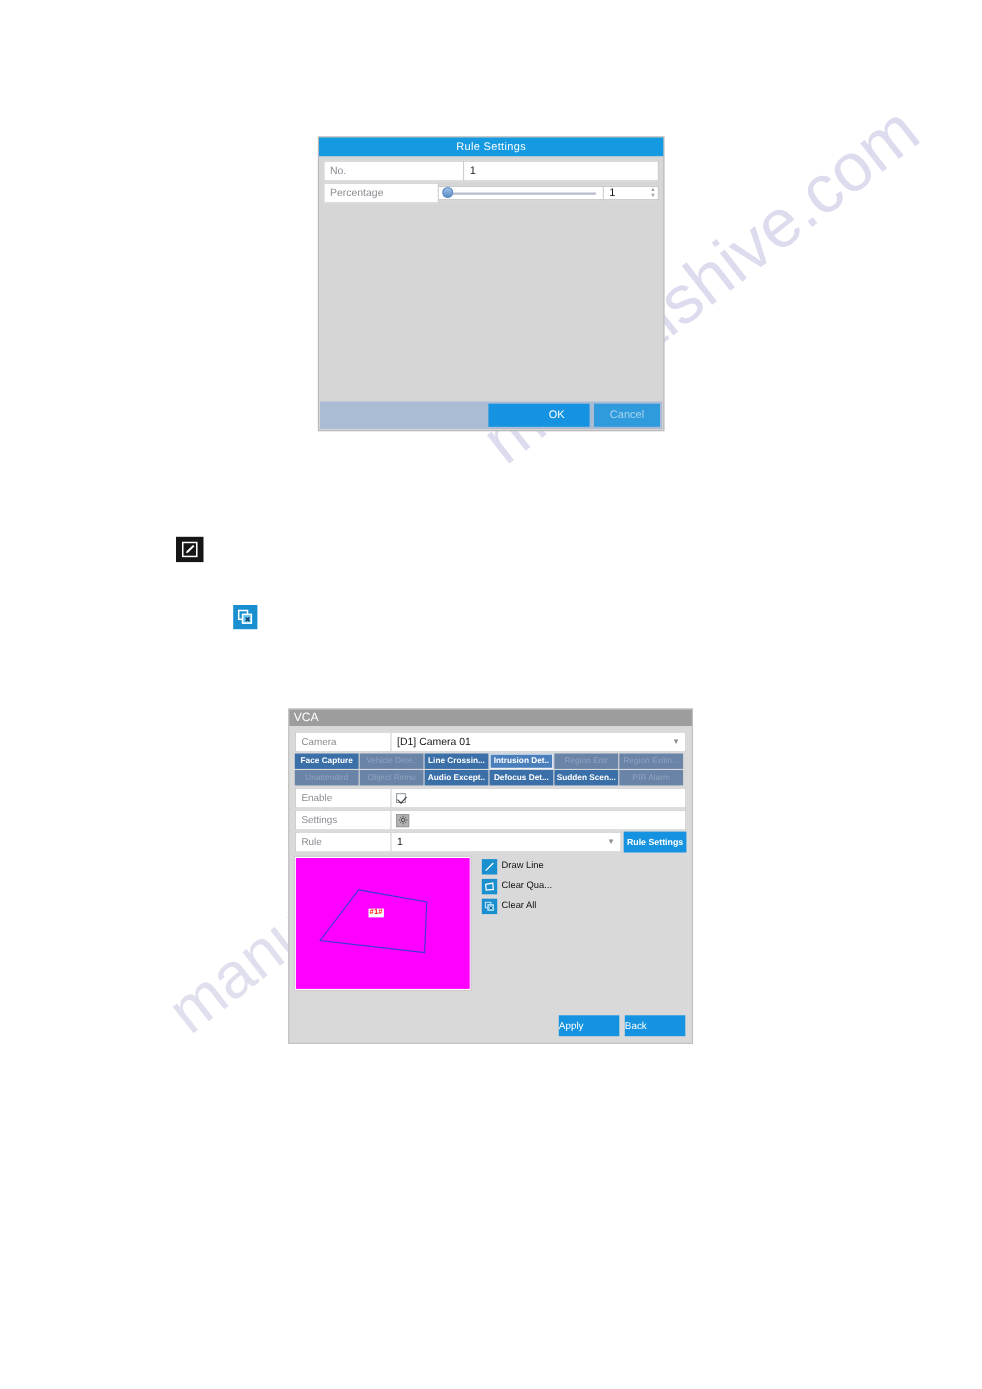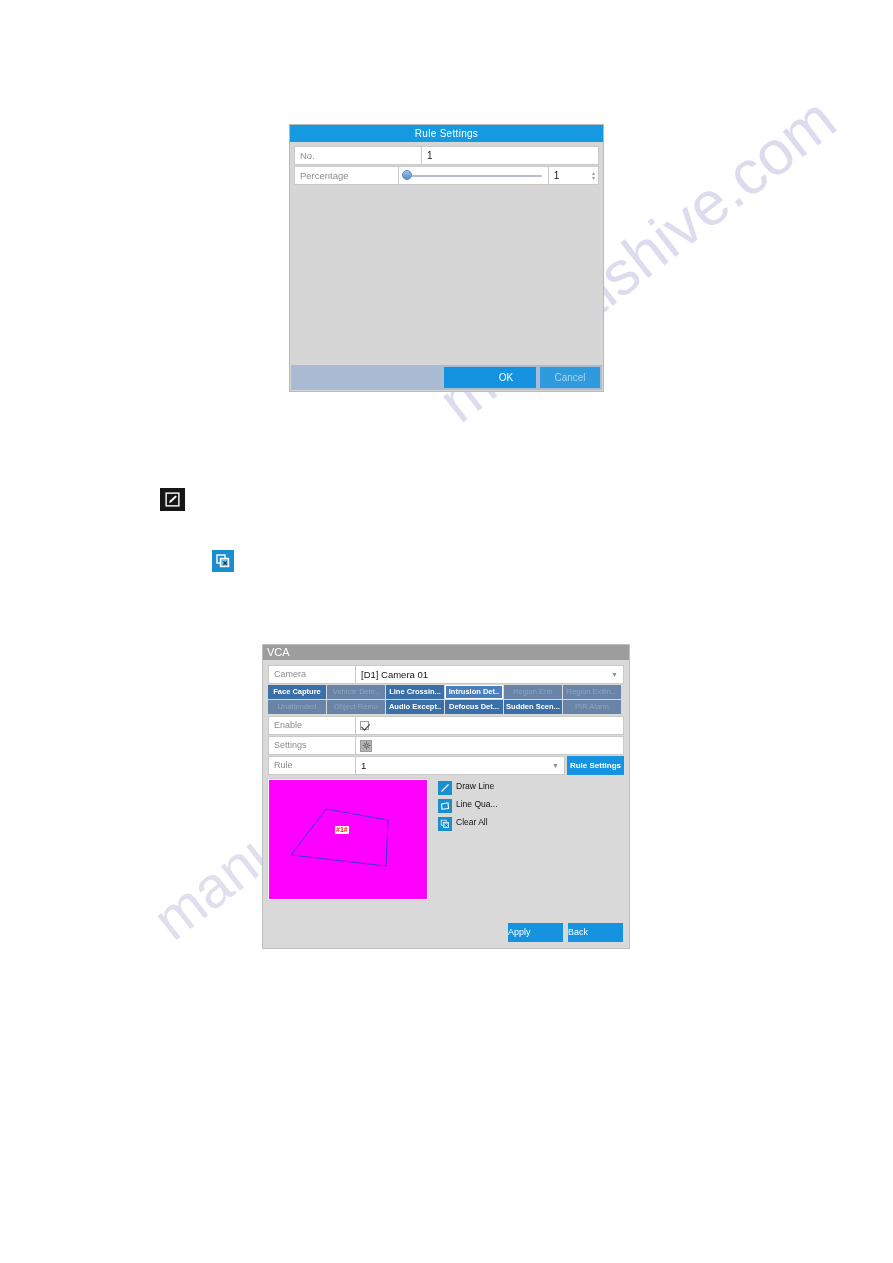--- a/index.html
+++ b/index.html
@@ -22,21 +22,21 @@
   
   #rule-settings-dialog{
     position:absolute;left:289px;top:124px;width:315px;height:268px;
     background:#d6d6d6;border:1px solid #b9b9b9;box-sizing:border-box;
   }
   .dlg-title{
     height:17px;line-height:17px;background:#1599e0;color:#ffffff;
     font-size:10px;text-align:center;letter-spacing:.3px;
   }
   .dlg-body{padding:4px 4px 0 4px;}
-  .form-row{display:flex;height:19px;margin-bottom:1px;}
+  .form-row{display:flex;height:19px;margin-bottom:1px;align-items:center;}
   .lbl-cell{
     width:128px;background:#ffffff;border:1px solid #c9c9c9;box-sizing:border-box;
     font-size:9.5px;color:#8c8c93;line-height:17px;padding-left:5px;
     white-space:nowrap;overflow:hidden;
   }
   .val-cell{
     flex:1;background:#ffffff;border:1px solid #c9c9c9;border-left:none;box-sizing:border-box;
     font-size:10px;color:#1a1a1a;line-height:17px;padding-left:5px;
     display:flex;align-items:center;
   }
@@ -300,21 +300,21 @@
             </svg>
           </span>
           <span class="tool-label">Draw Line</span>
         </div>
         <div class="tool-row">
           <span class="tool-icon">
             <svg width="10" height="10" viewBox="0 0 10 10">
               <polygon points="1.5,3 8,1.8 8.5,7.5 2,8.2" fill="none" stroke="#ffffff" stroke-width="1.1"></polygon>
             </svg>
           </span>
-          <span class="tool-label">Line Qua...</span>
+          <span class="tool-label">Clear Qua...</span>
         </div>
         <div class="tool-row">
           <span class="tool-icon">
             <svg width="10" height="10" viewBox="0 0 12 12">
               <rect x="1.5" y="1.5" width="6" height="6" fill="none" stroke="#cfe9f8" stroke-width="1.1"></rect>
               <rect x="4.2" y="4.2" width="6" height="6" fill="#6fc6ef" stroke="#cfe9f8" stroke-width="1.1"></rect>
               <path d="M6.2 6.2 L9 9 M9 6.2 L6.2 9" stroke="#15496e" stroke-width="1"></path>
             </svg>
           </span>
           <span class="tool-label">Clear All</span>

